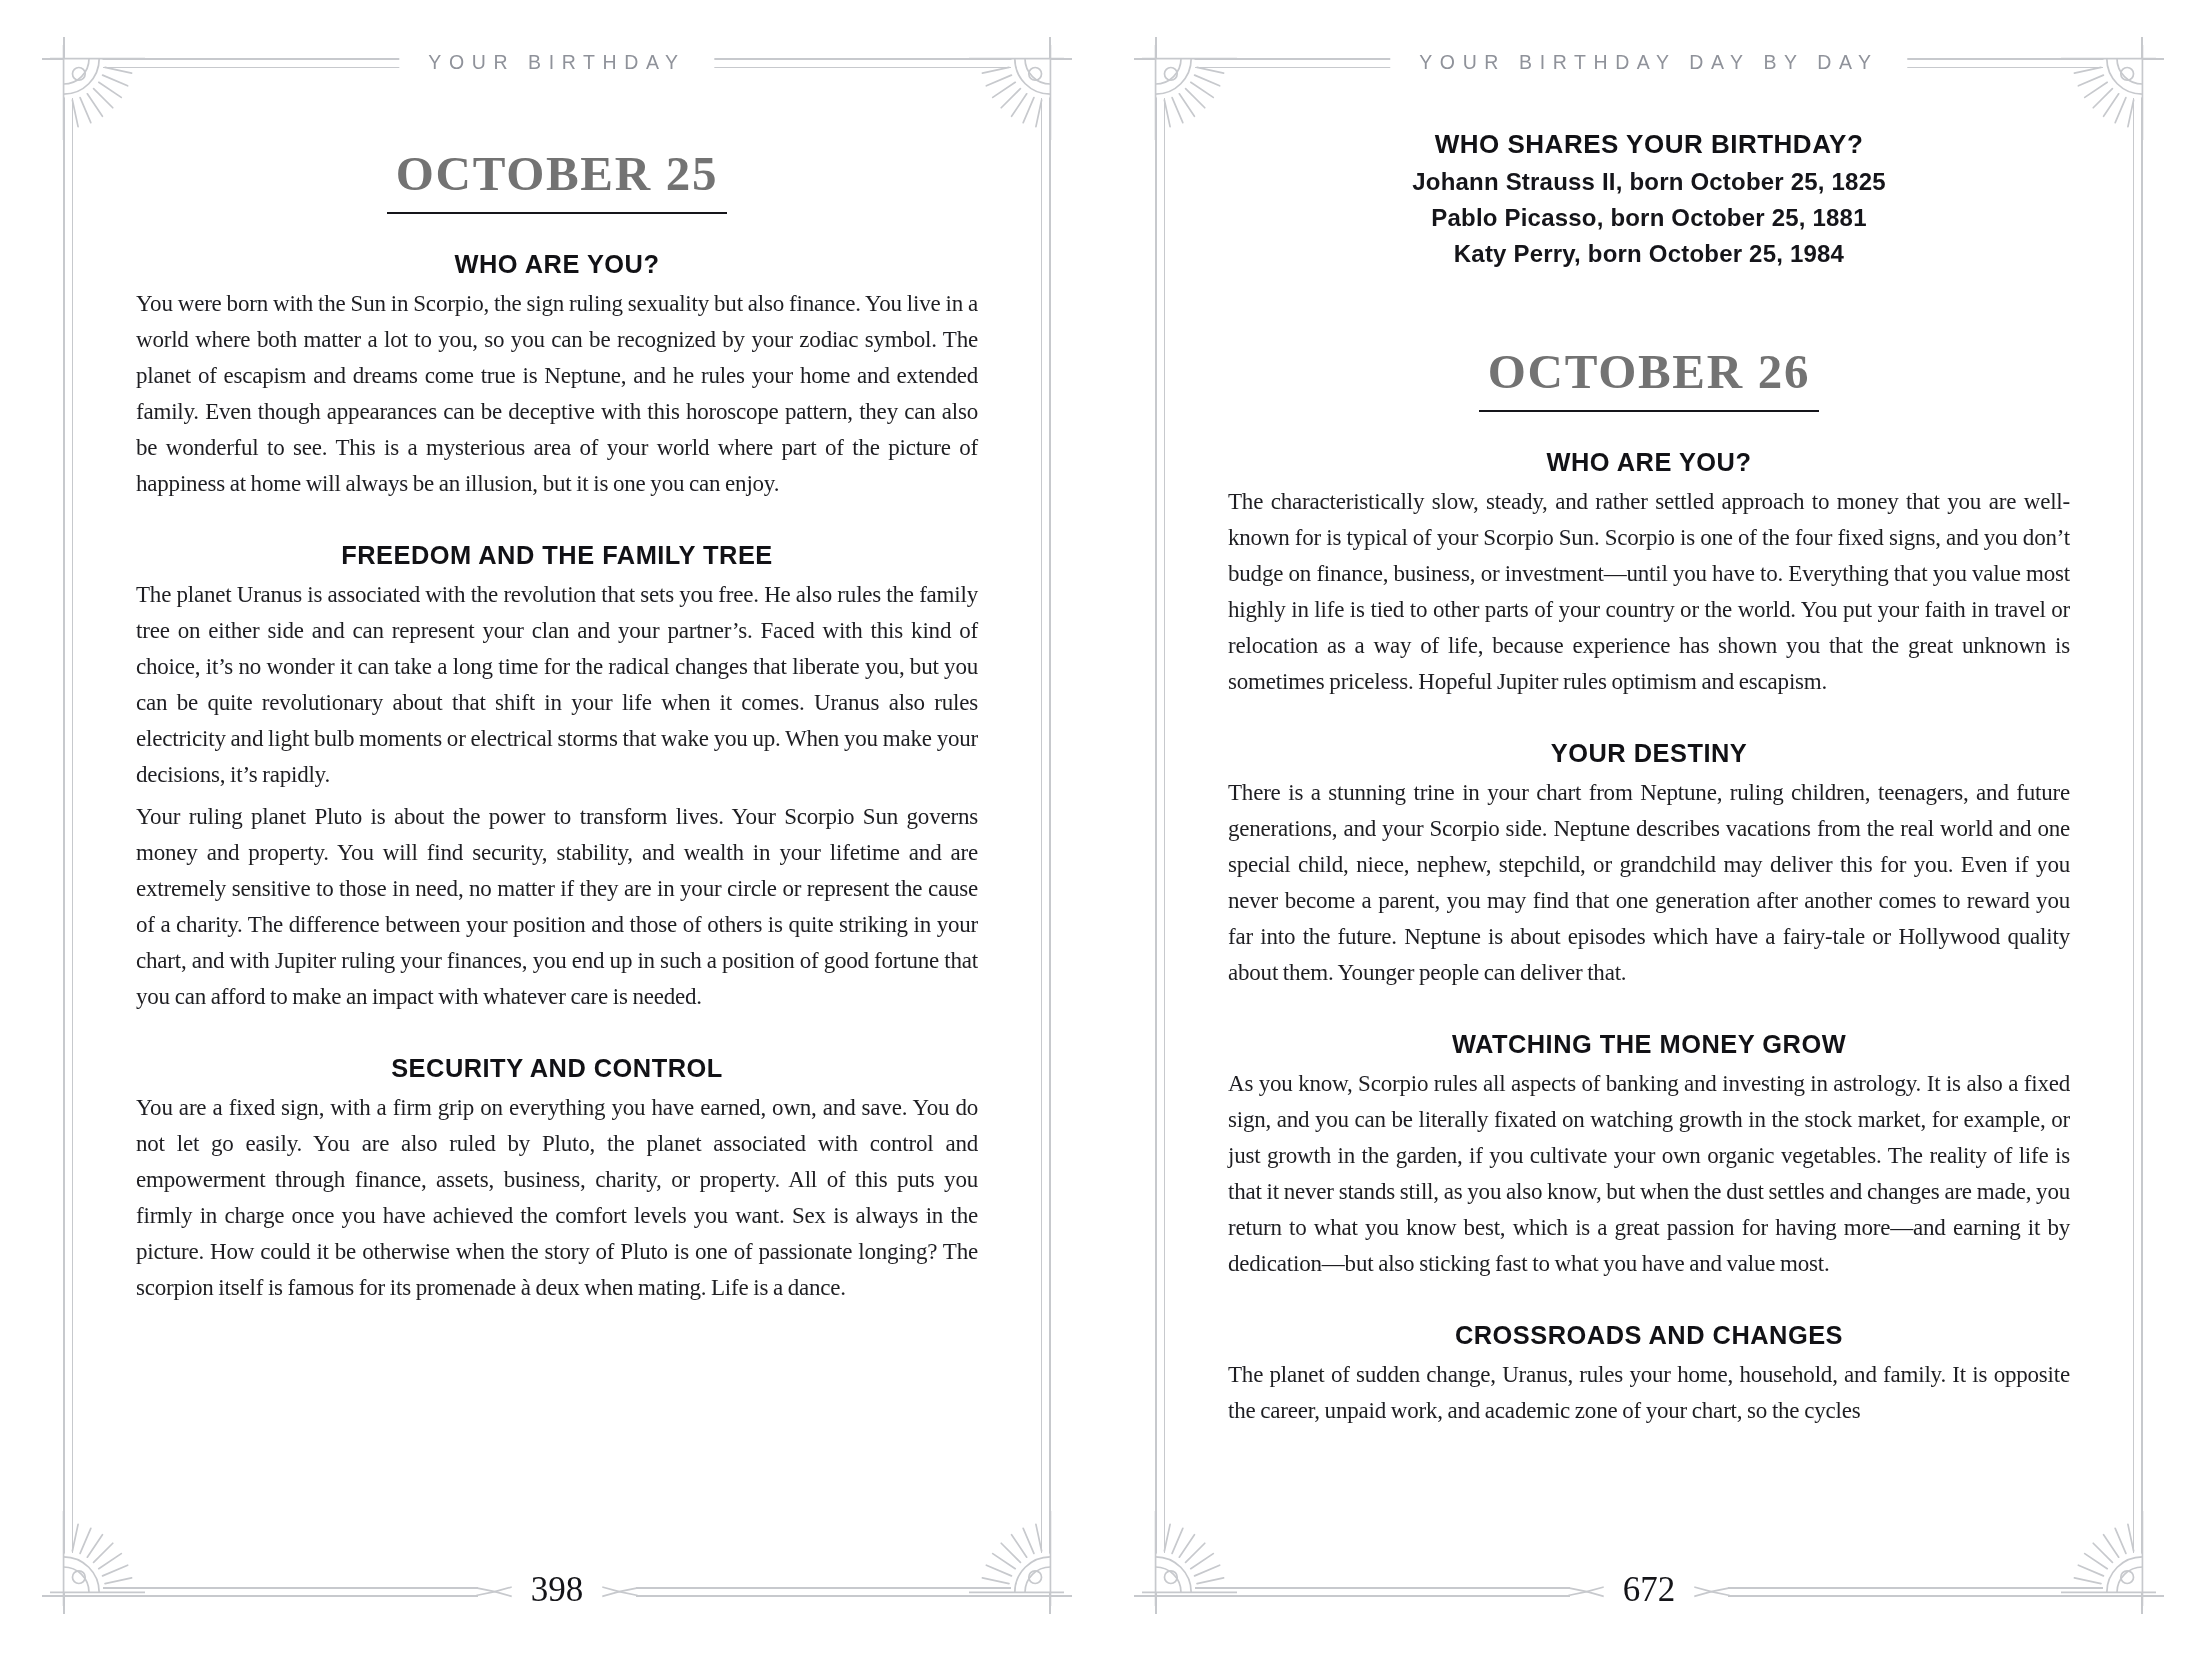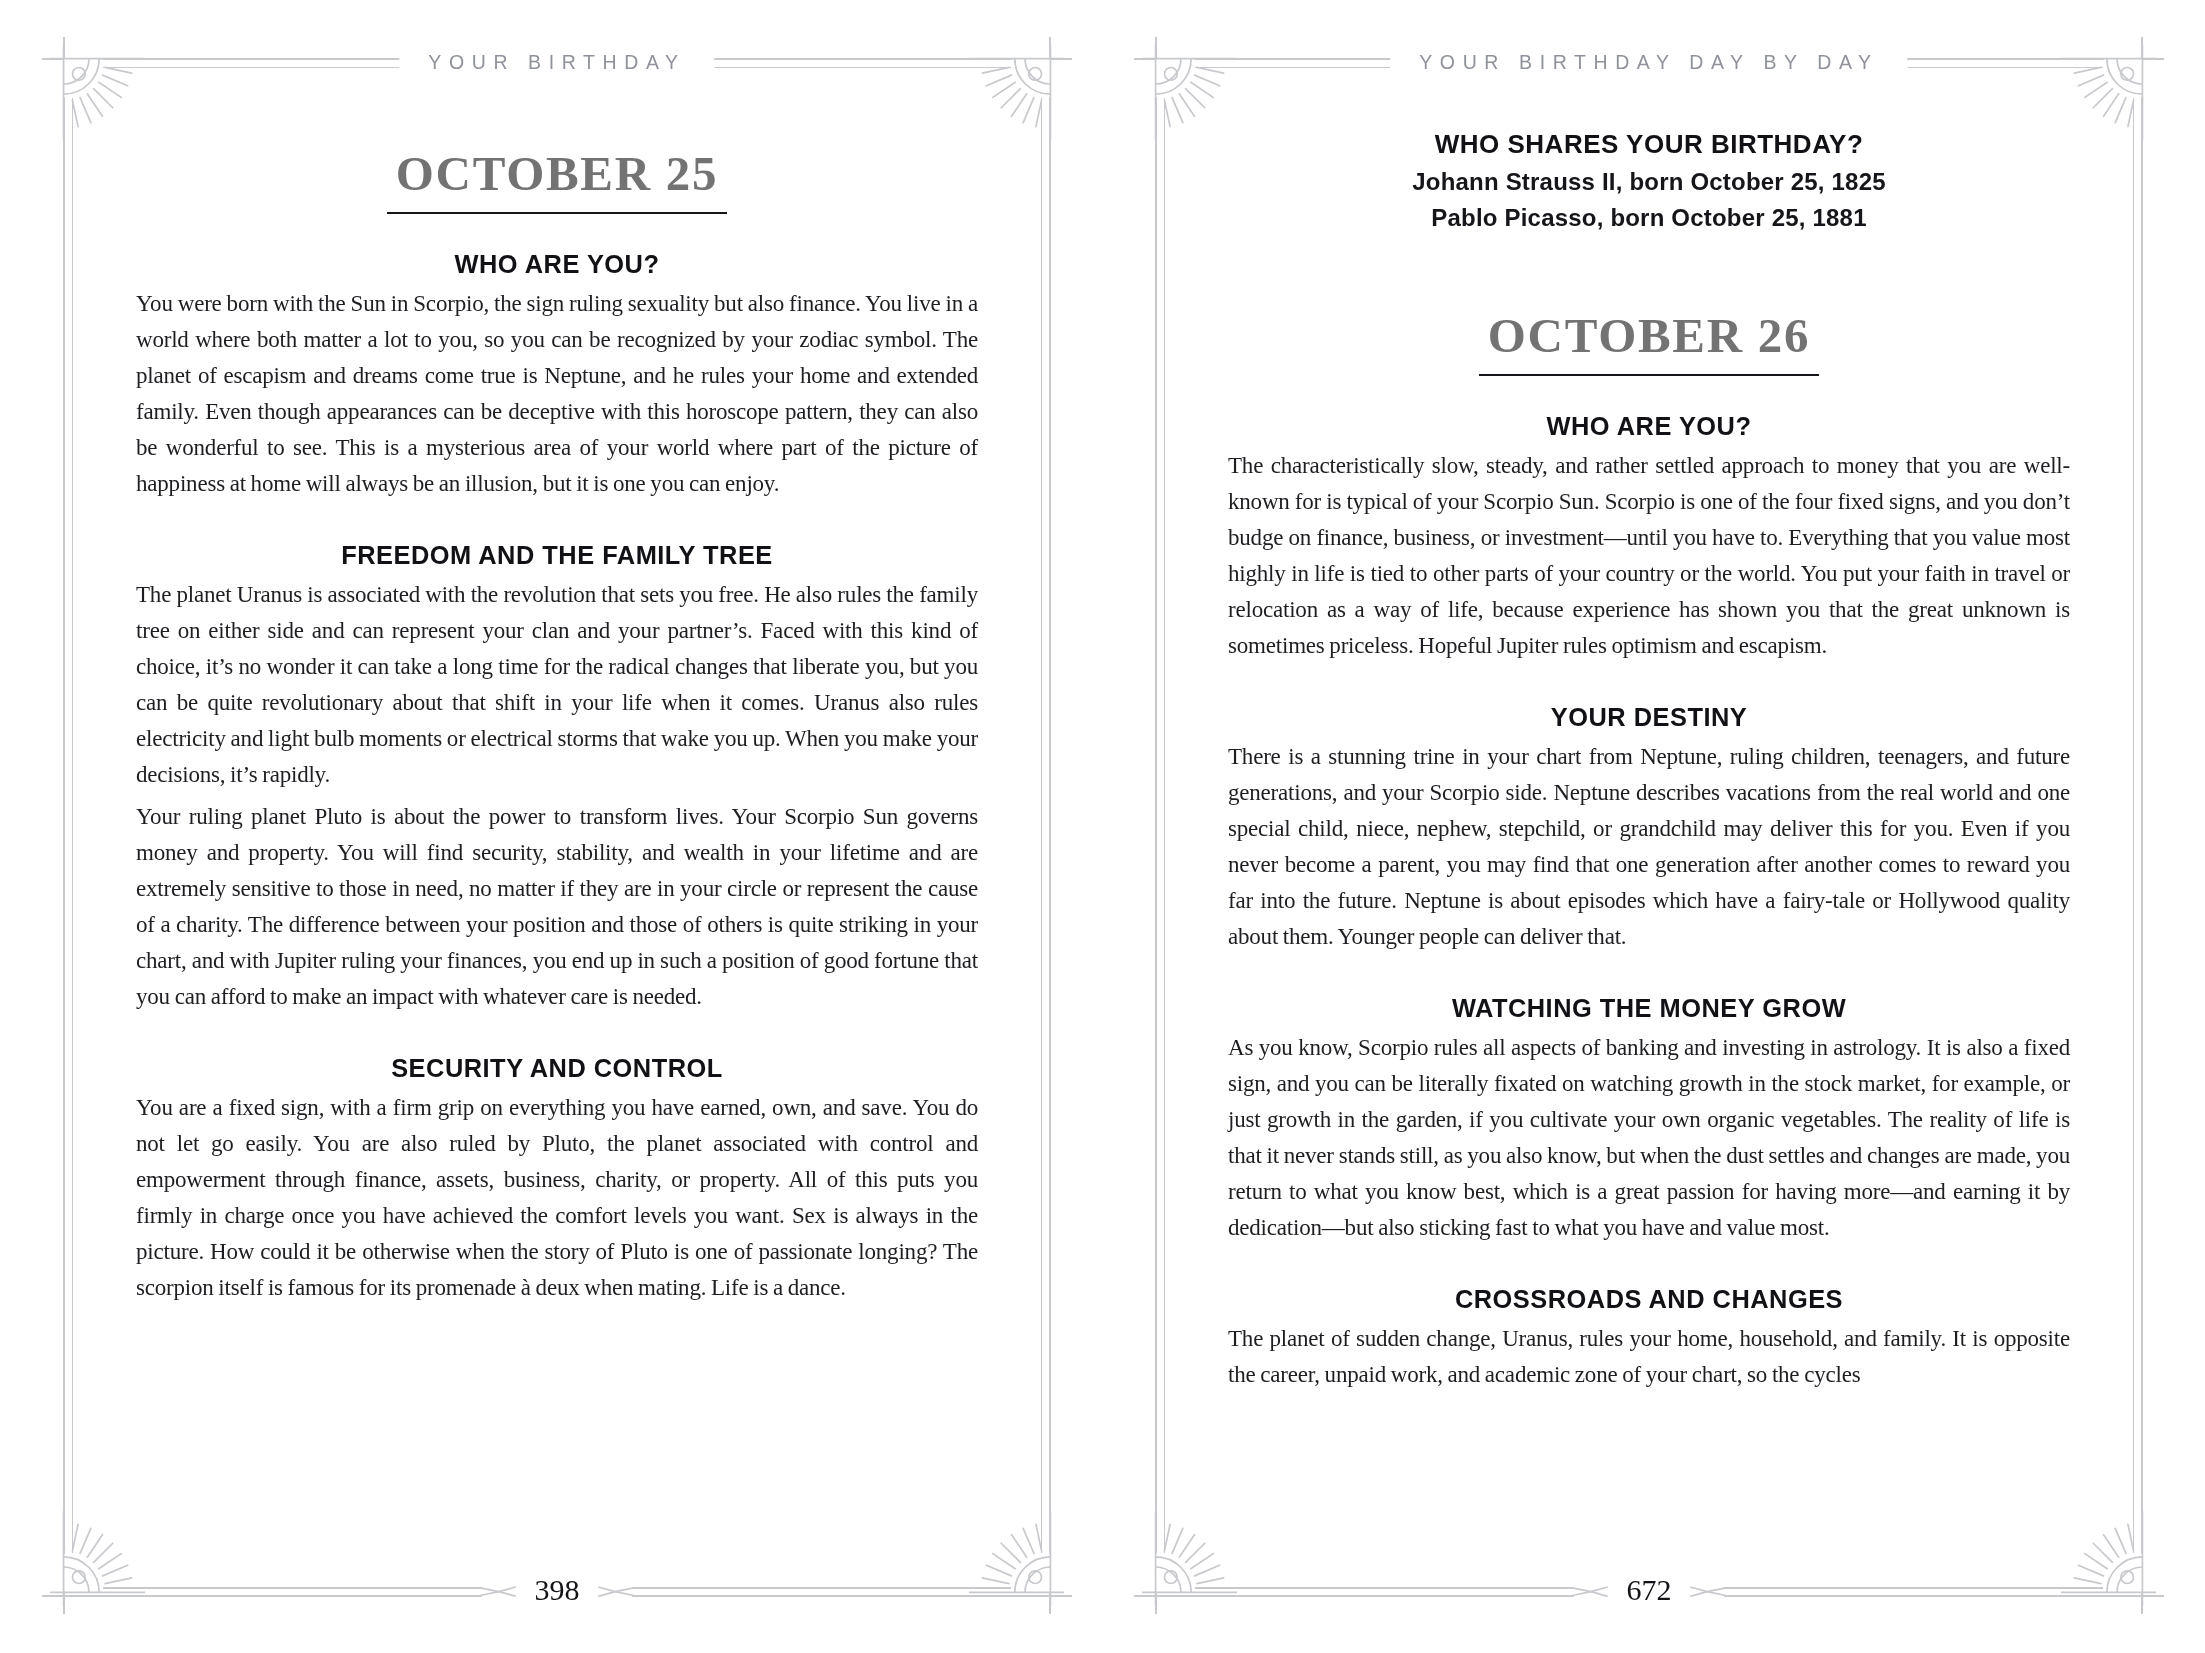--- a/index.html
+++ b/index.html
@@ -61,21 +61,21 @@
   .brseg.segL .out { left: 0;   right: 34px; top: 10.6px; }
   .brseg.segL .inn { left: 61px; right: 34px; top: 3px; }
   .brseg.segR .out { left: 34px; right: 0;   top: 10.6px; }
   .brseg.segR .inn { left: 34px; right: 61px; top: 3px; }
   .fishtail { position: absolute; top: 0; width: 36px; height: 15.3px; }
   .brseg.segL .fishtail { right: 0; }
   .brseg.segR .fishtail { left: 0; transform: scaleX(-1); }
   .page-number {
     padding: 0 18.7px;
     font-family: "Liberation Serif", serif;
-    font-size: 30px; color: #141418;
+    font-size: 35px; color: #141418;
     background: #ffffff;
     transform: translateY(-1.7px);
   }
 
   
   .content {
     position: absolute; left: 72px; right: 72px; top: 0;
     text-align: center;
   }
   .title-block { margin-top: 88px; }
@@ -237,20 +237,21 @@
             </svg>
         </div>
       </div>
     </div>
 
     <div class="content">
       <h2 class="bday-h">WHO SHARES YOUR BIRTHDAY?</h2>
       <div class="bday-list">
         <p class="bday-line">Johann Strauss II, born October 25, 1825</p>
         <p class="bday-line">Pablo Picasso, born October 25, 1881</p>
+        <p class="bday-line">Katy Perry, born October 25, 1984</p>
       </div>
       <div class="title-block">
         <h1 class="page-title">OCTOBER 26</h1>
       </div>
       <h2 class="sec-h first">WHO ARE YOU?</h2>
       <p class="sec-p">The characteristically slow, steady, and rather settled approach to money that you are well-known for is typical of your Scorpio Sun. Scorpio is one of the four fixed signs, and you don’t budge on finance, business, or investment—until you have to. Everything that you value most highly in life is tied to other parts of your country or the world. You put your faith in travel or relocation as a way of life, because experience has shown you that the great unknown is sometimes priceless. Hopeful Jupiter rules optimism and escapism.</p>
       <h2 class="sec-h">YOUR DESTINY</h2>
       <p class="sec-p">There is a stunning trine in your chart from Neptune, ruling children, teenagers, and future generations, and your Scorpio side. Neptune describes vacations from the real world and one special child, niece, nephew, stepchild, or grandchild may deliver this for you. Even if you never become a parent, you may find that one generation after another comes to reward you far into the future. Neptune is about episodes which have a fairy-tale or Hollywood quality about them. Younger people can deliver that.</p>
       <h2 class="sec-h">WATCHING THE MONEY GROW</h2>
       <p class="sec-p">As you know, Scorpio rules all aspects of banking and investing in astrology. It is also a fixed sign, and you can be literally fixated on watching growth in the stock market, for example, or just growth in the garden, if you cultivate your own organic vegetables. The reality of life is that it never stands still, as you also know, but when the dust settles and changes are made, you return to what you know best, which is a great passion for having more—and earning it by dedication—but also sticking fast to what you have and value most.</p>

